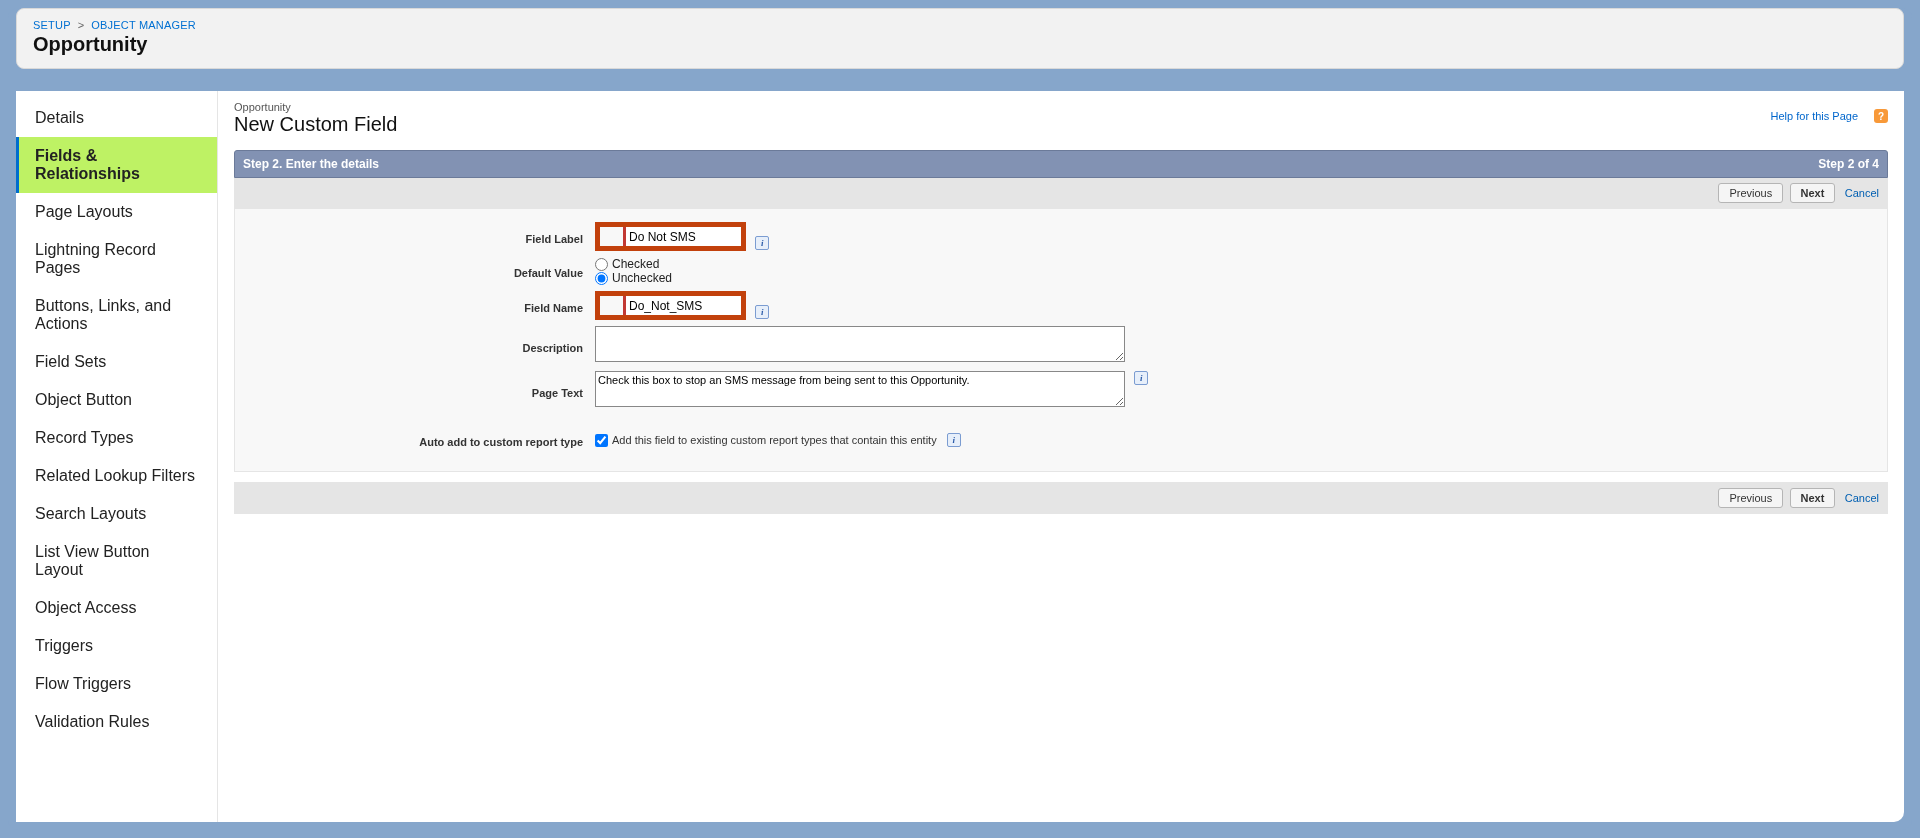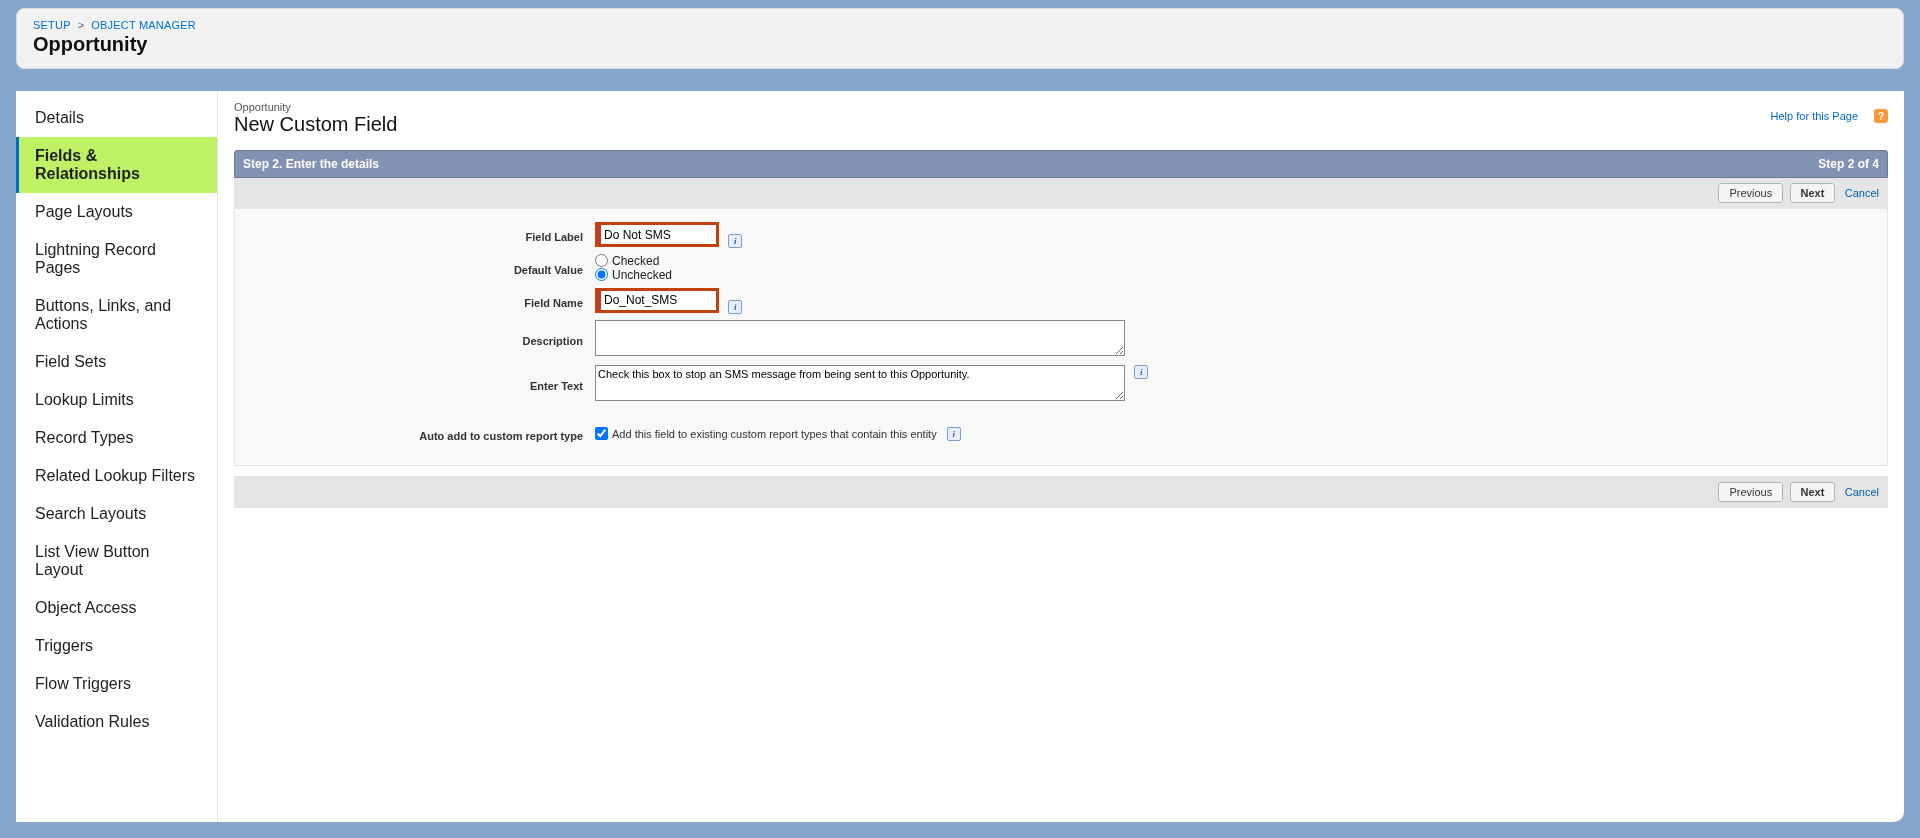--- a/index.html
+++ b/index.html
@@ -42,21 +42,21 @@
 
   
   .form-body { background: #f8f8f8; border: 1px solid #e5e5e5; border-top: none; padding: 10px 10px 20px 10px; }
   .form-row { display: flex; align-items: center; padding: 3px 0; }
   .form-label { width: 350px; text-align: right; font-size: 11px; color: #333; font-weight: bold; padding-right: 12px; padding-top: 4px; }
   .form-ctrl { flex: 0 0 auto; }
 
   .req-bar { display: inline-block; width: 3px; align-self: stretch; background: #c23934; vertical-align: middle; }
   .text-input { font-size: 12px; padding: 1px 3px; border: 1px solid #bbb; width: 115px; background: #fff; height: 19px; }
   .text-input.field-name { width: 115px; }
-  .req-wrap { display: inline-flex; align-items: stretch; border: 3px solid #c2410c; }
+  .req-wrap { display: inline-flex; align-items: stretch; border: 5px solid #c2410c; padding-left: 23px; }
   .req-wrap .text-input { border: none; }
 
   .info-icon { display: inline-flex; align-items: center; justify-content: center; width: 14px; height: 14px; border: 1px solid #7b9cd1; background: #e7effa; color: #2a5aa8; font-size: 9px; font-family: Georgia, serif; font-style: italic; font-weight: bold; border-radius: 2px; margin-left: 6px; vertical-align: middle; cursor: pointer; }
 
   .radio-label { font-size: 12px; display: flex; align-items: center; gap: 4px; }
 
   textarea.desc { width: 530px; height: 36px; border: 1px solid #888; font-size: 12px; font-family: Arial, sans-serif; padding: 2px; resize: both; }
   textarea.help { width: 530px; height: 36px; border: 1px solid #888; font-size: 11px; font-family: Arial, sans-serif; padding: 2px; resize: both; }
 
   .chk-label { font-size: 11px; color: #333; }
@@ -80,21 +80,21 @@
 
     <div class="main-region">
 
       <div class="sidebar">
         <div class="sidebar-item">Details</div>
         <div class="sidebar-item active">Fields &amp; Relationships</div>
         <div class="sidebar-item">Page Layouts</div>
         <div class="sidebar-item">Lightning Record Pages</div>
         <div class="sidebar-item">Buttons, Links, and Actions</div>
         <div class="sidebar-item">Field Sets</div>
-        <div class="sidebar-item">Lookup Limits</div>
+        <div class="sidebar-item">Object Button</div>
         <div class="sidebar-item">Record Types</div>
         <div class="sidebar-item">Related Lookup Filters</div>
         <div class="sidebar-item">Search Layouts</div>
         <div class="sidebar-item">List View Button Layout</div>
         <div class="sidebar-item">Object Access</div>
         <div class="sidebar-item">Triggers</div>
         <div class="sidebar-item">Flow Triggers</div>
         <div class="sidebar-item">Validation Rules</div>
       </div>
 
@@ -161,21 +161,21 @@
           </div>
 
           <div class="form-row">
             <div class="form-label">Description</div>
             <div class="form-ctrl">
               <textarea class="desc" style=""></textarea>
             </div>
           </div>
 
           <div class="form-row">
-            <div class="form-label">Enter Text</div>
+            <div class="form-label">Page Text</div>
             <div class="form-ctrl">
               <textarea class="help" style="">Check this box to stop an SMS message from being sent to this Opportunity.</textarea>
               <span class="info-icon" style="vertical-align:top;">i</span>
             </div>
           </div>
 
           <div class="gap-row"></div>
 
           <div class="form-row">
             <div class="form-label">Auto add to custom report type</div>

